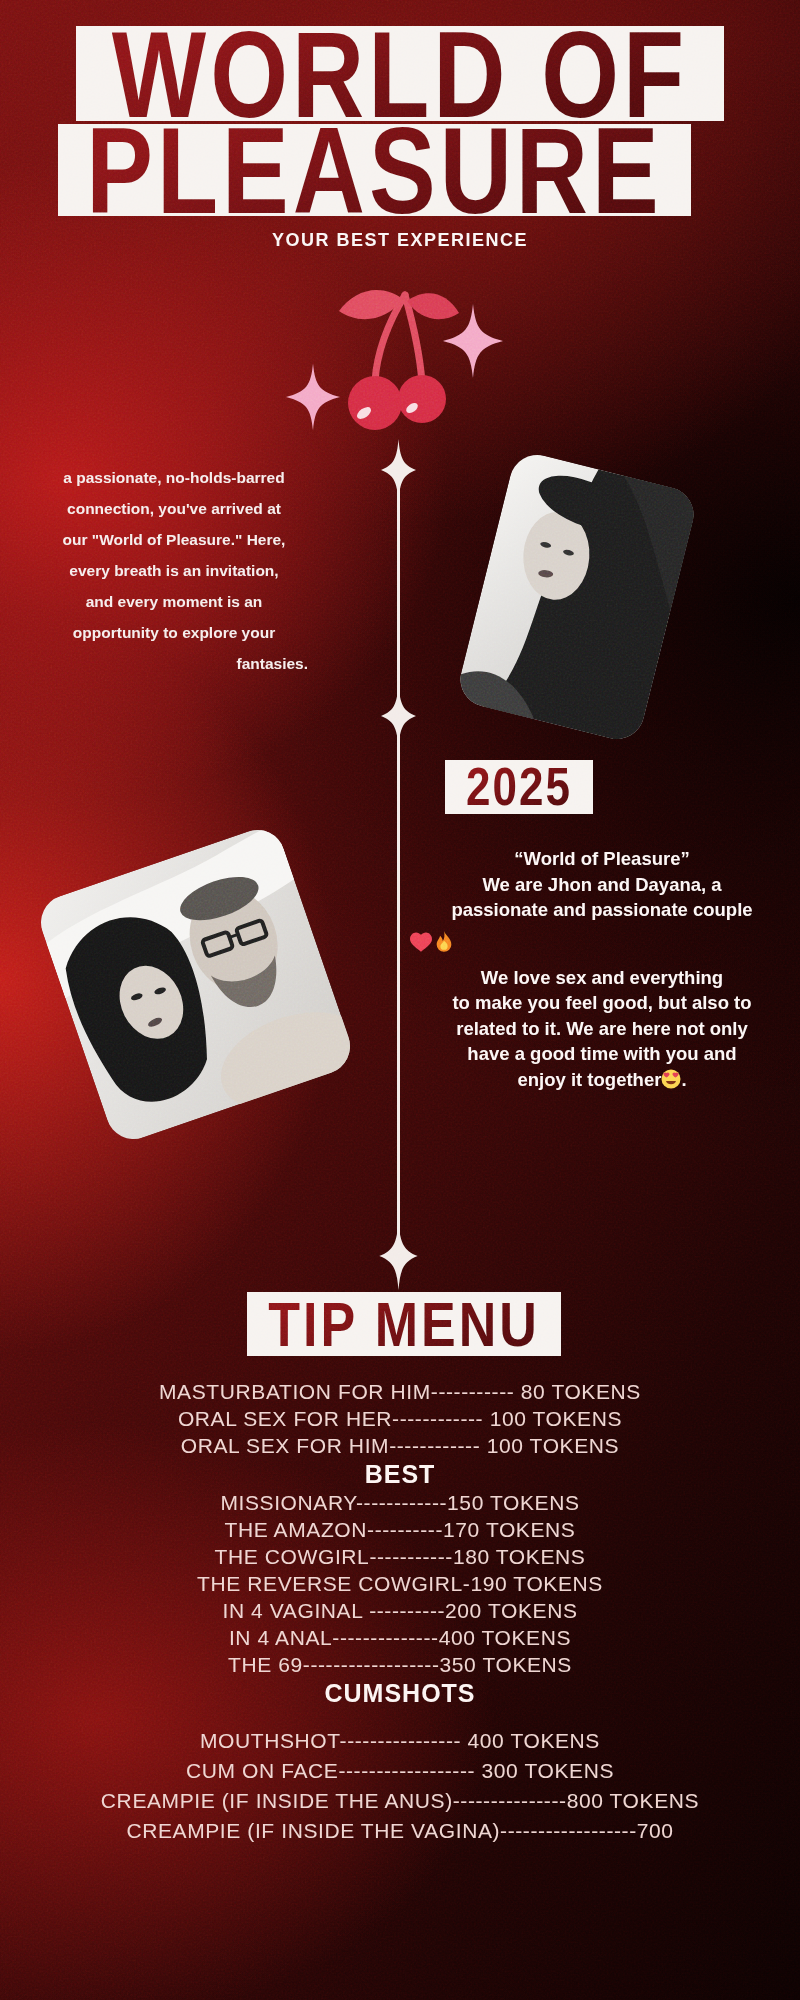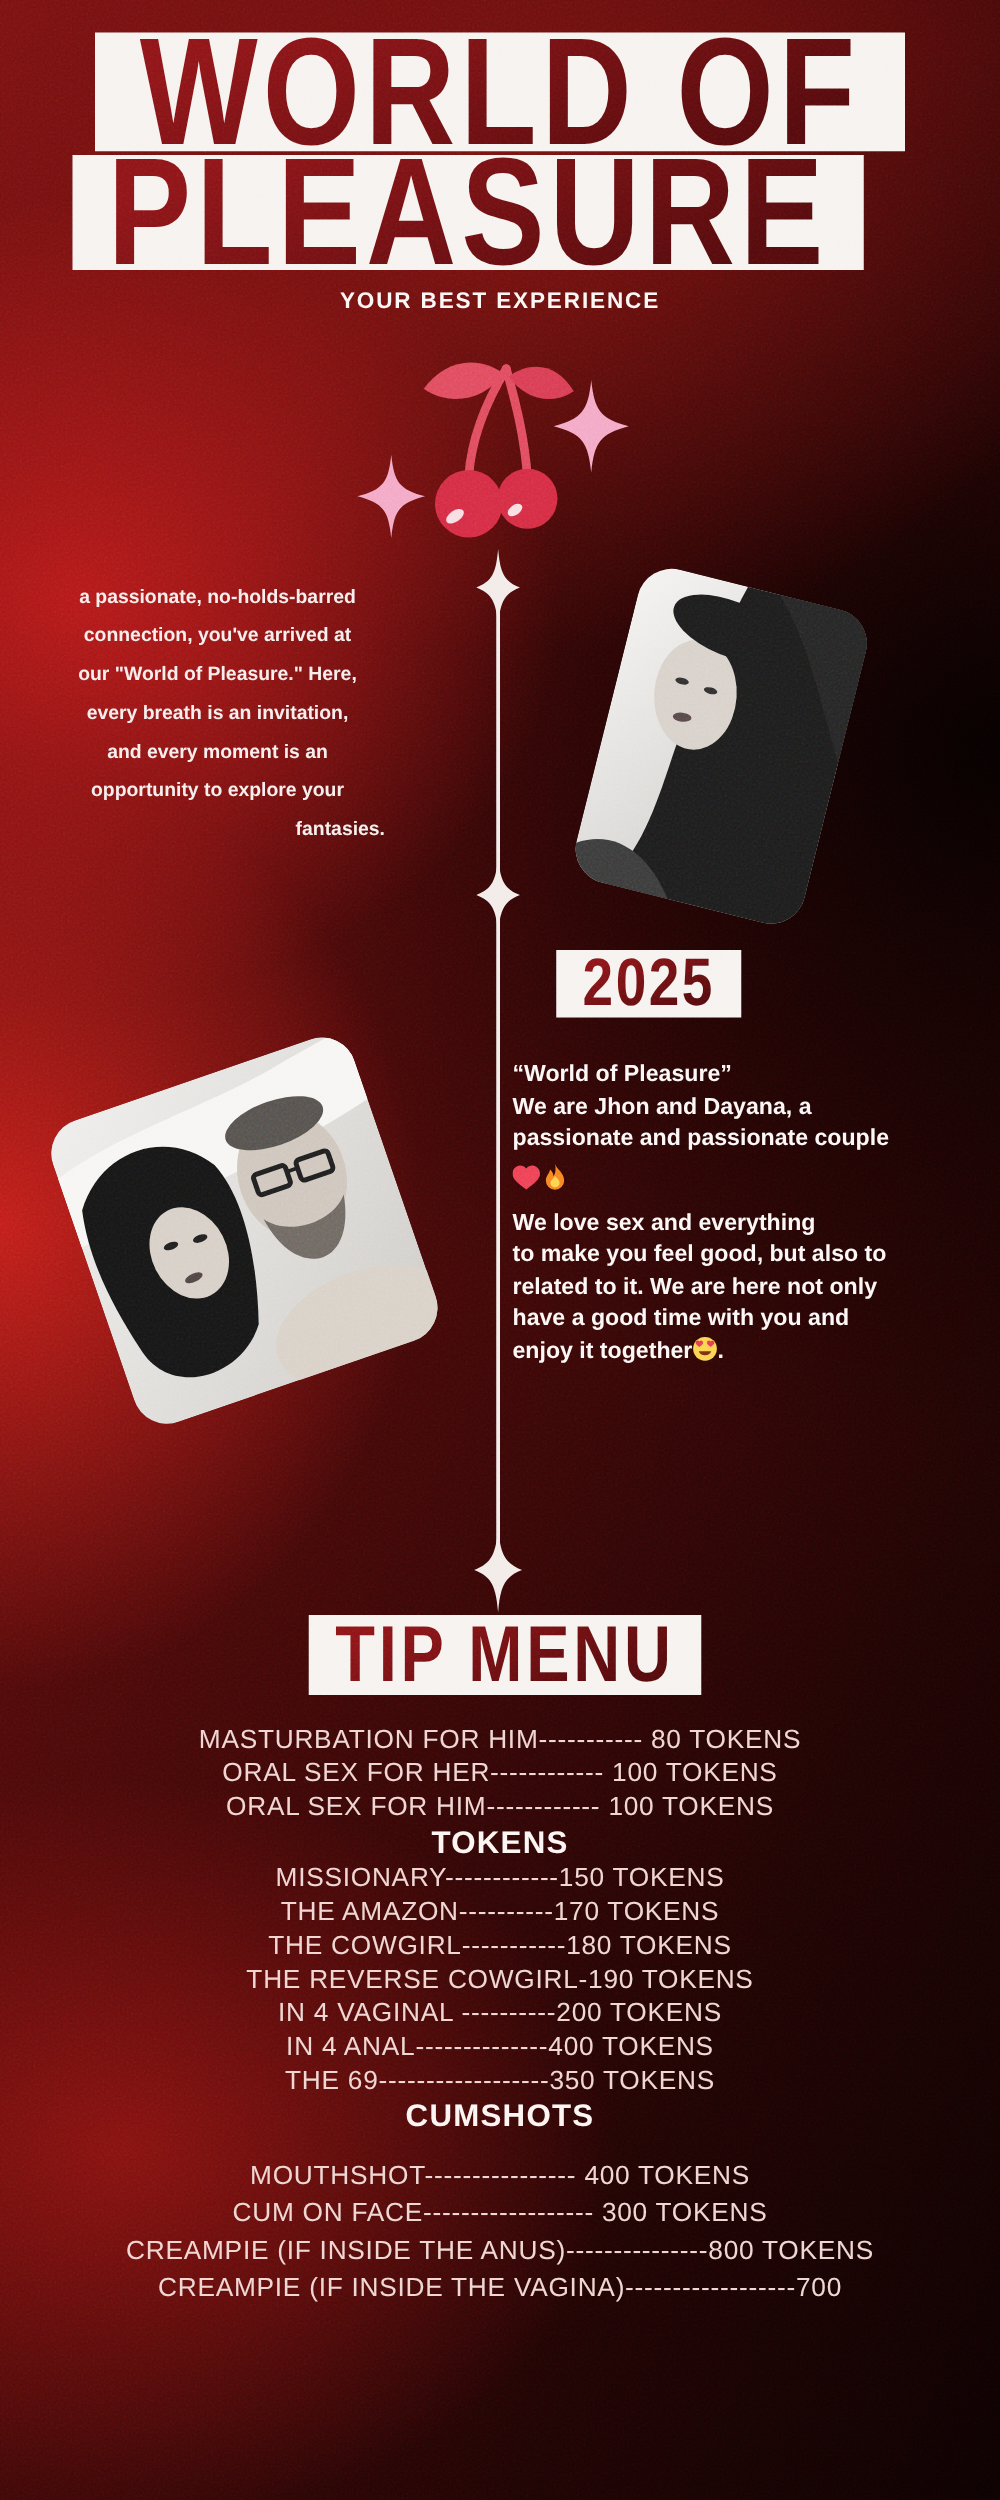--- a/index.html
+++ b/index.html
@@ -27,21 +27,21 @@
   .t-main{font-size:100px;}
   .t-tip{font-size:52px;letter-spacing:3px;}
   .t-year{font-size:44px;letter-spacing:2px;}
   .subtitle{width:800px;text-align:center;font-size:18px;font-weight:bold;color:#fbf6f5;letter-spacing:1.5px;}
   
   .tl-line{background:#f2ebe8;border-radius:2px;}
   
   .welcome{width:276px;text-align:center;color:#f6edec;font-size:15.5px;font-weight:bold;line-height:31px;}
   .welcome div:last-child{text-align:right;padding-right:4px;}
   
-  .couple{width:384px;color:#fdf6f5;font-size:18.5px;font-weight:bold;line-height:25.5px;text-align:left;}
+  .couple{width:384px;color:#fdf6f5;font-size:18.5px;font-weight:bold;line-height:25.5px;text-align:center;}
   .emoji-line{height:34px;margin:2px 0 6px 0;display:flex;align-items:center;gap:3px;}
   .emoji{vertical-align:-3px;}
   
   .photo{border-radius:28px;overflow:hidden;}
   .photo svg{display:block;}
   
   .menu{left:0;width:800px;text-align:center;}
   .mrow{font-size:21px;line-height:27px;color:#efd4d0;letter-spacing:.6px;white-space:nowrap;}
   .mrow.wide{line-height:30px;}
   .mhead{font-size:25px;line-height:30px;font-weight:bold;color:#fdf4f2;letter-spacing:1px;}
@@ -175,21 +175,21 @@
   </div>
 
   <div class="layer title-box" style="left:247px;top:1292px;width:314px;height:64px;">
     <span class="disp t-tip">TIP MENU</span>
   </div>
 
   <div class="layer menu" style="top:1378px;">
     <div class="mrow">MASTURBATION FOR HIM----------- 80 TOKENS</div>
     <div class="mrow">ORAL SEX FOR HER------------ 100 TOKENS</div>
     <div class="mrow">ORAL SEX FOR HIM------------ 100 TOKENS</div>
-    <div class="mhead">TOKENS</div>
+    <div class="mhead">BEST</div>
     <div class="mrow">MISSIONARY------------150 TOKENS</div>
     <div class="mrow">THE AMAZON----------170 TOKENS</div>
     <div class="mrow">THE COWGIRL-----------180 TOKENS</div>
     <div class="mrow">THE REVERSE COWGIRL-190 TOKENS</div>
     <div class="mrow">IN 4 VAGINAL ----------200 TOKENS</div>
     <div class="mrow">IN 4 ANAL--------------400 TOKENS</div>
     <div class="mrow">THE 69------------------350 TOKENS</div>
     <div class="mhead">CUMSHOTS</div>
     <div class="gap"></div>
     <div class="mrow wide">MOUTHSHOT---------------- 400 TOKENS</div>

